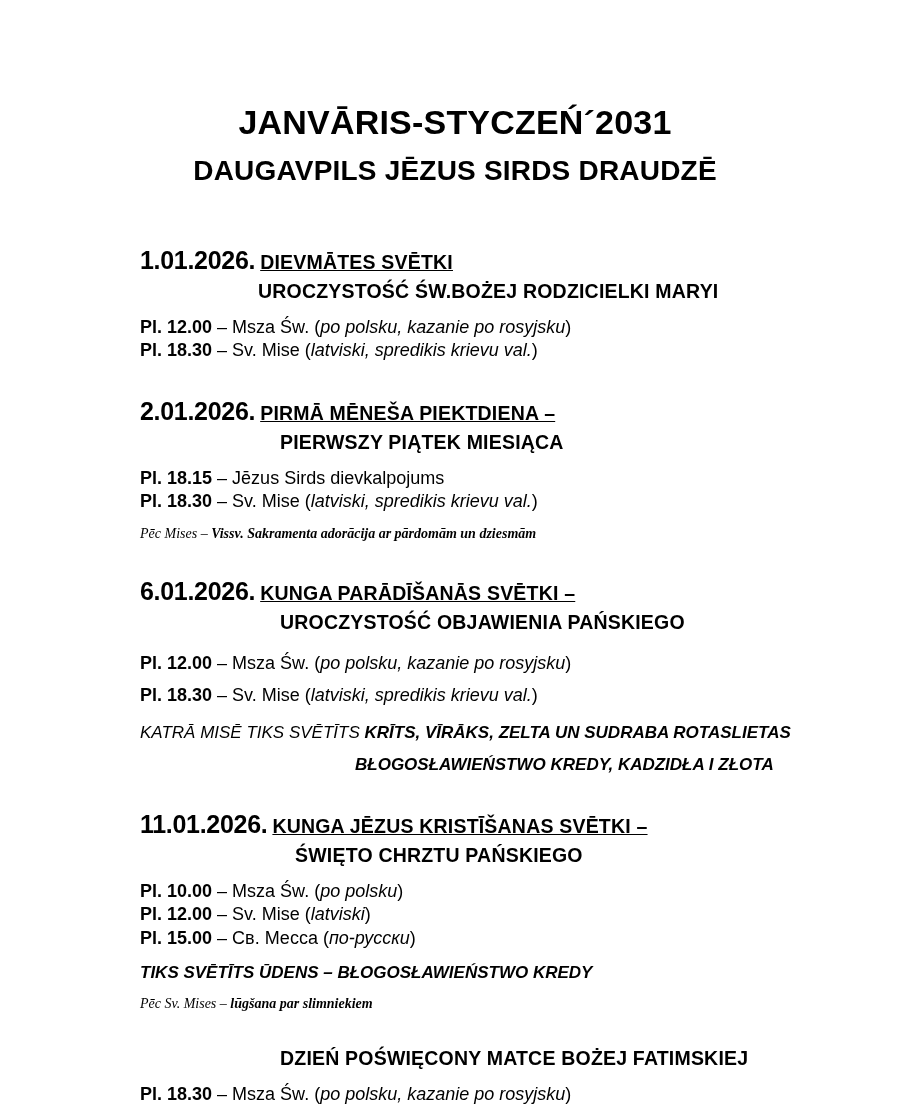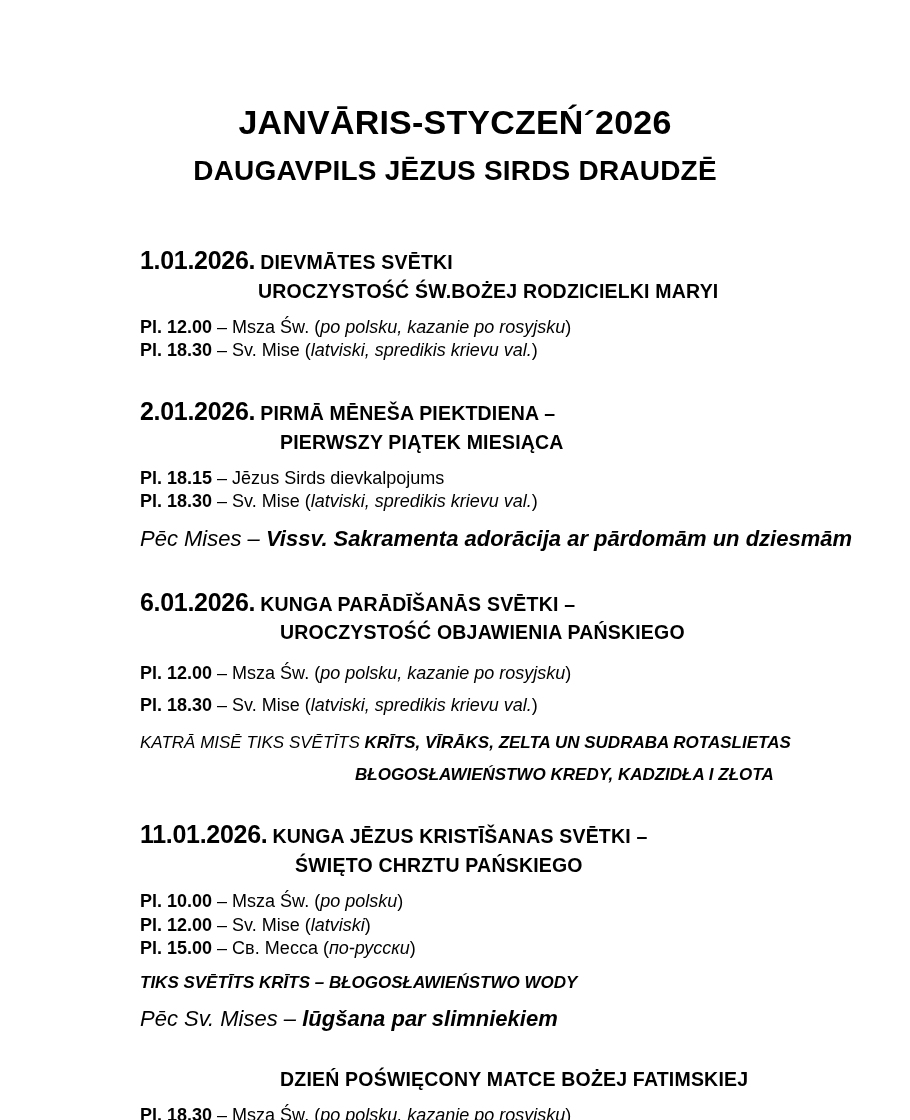--- a/index.html
+++ b/index.html
@@ -69,20 +69,21 @@
   .entry-date {
     font-size: 25px;
     font-weight: 700;
     letter-spacing: -0.3px;
   }
   .entry-title-1 {
     font-size: 19.5px;
     font-weight: 700;
     letter-spacing: 0.2px;
     margin-left: 5px;
+    text-decoration: underline;
   }
   .entry-title-2 {
     display: block;
     font-size: 19.5px;
     font-weight: 700;
     letter-spacing: 0.2px;
     margin-top: 4px;
     padding-left: 118px;
     white-space: nowrap;
   }
@@ -109,25 +110,26 @@
   }
   .time-desc {
     font-weight: 400;
   }
   .time-desc em {
     font-style: italic;
   }
 
   
   .note {
-    font-size: 22px;
+    font-size: 14px;
     font-style: italic;
     line-height: 1.3;
     margin-top: 11px;
     white-space: nowrap;
+    font-family: Liberation Serif, serif;
   }
   .note .strong {
     font-weight: 700;
   }
   .note-caps {
     font-size: 17px;
     font-style: italic;
     line-height: 1.3;
     margin-top: 11px;
     white-space: nowrap;
@@ -144,21 +146,21 @@
     padding-left: 215px;
     white-space: nowrap;
   }
 </style>
 </head>
 <body>
 
 <div class="page">
 
   <div class="header">
-    <div class="title-line-1">JANVĀRIS-STYCZEŃ´2026</div>
+    <div class="title-line-1">JANVĀRIS-STYCZEŃ´2031</div>
     <div class="title-line-2">DAUGAVPILS JĒZUS SIRDS DRAUDZĒ</div>
   </div>
 
   <div class="entries">
 
     <div class="entry">
       <div class="entry-head">
         <div class="entry-head-row">
           <span class="entry-date">1.01.2026.</span><span class="entry-title-1">DIEVMĀTES SVĒTKI</span>
         </div>
@@ -240,21 +242,21 @@
           <span class="time-label">Pl. 12.00</span>
           <span class="time-dash">–</span>
           <span class="time-desc"><span>Sv. Mise (</span><em>latviski</em><span>)</span></span>
         </div>
         <div class="time-row">
           <span class="time-label">Pl. 15.00</span>
           <span class="time-dash">–</span>
           <span class="time-desc"><span>Св. Месса (</span><em>по-русски</em><span>)</span></span>
         </div>
       </div>
-      <div class="note-caps"><span class="strong">TIKS SVĒTĪTS KRĪTS – BŁOGOSŁAWIEŃSTWO WODY</span></div>
+      <div class="note-caps"><span class="strong">TIKS SVĒTĪTS ŪDENS – BŁOGOSŁAWIEŃSTWO KREDY</span></div>
       <div class="note"><span>Pēc Sv. Mises – </span><span class="strong">lūgšana par slimniekiem</span></div>
     </div>
 
     <div class="entry">
       <div class="entry-head">
         <span class="entry-title-2 wide">DZIEŃ POŚWIĘCONY MATCE BOŻEJ FATIMSKIEJ</span>
       </div>
       <div class="times">
         <div class="time-row">
           <span class="time-label">Pl. 18.30</span>

